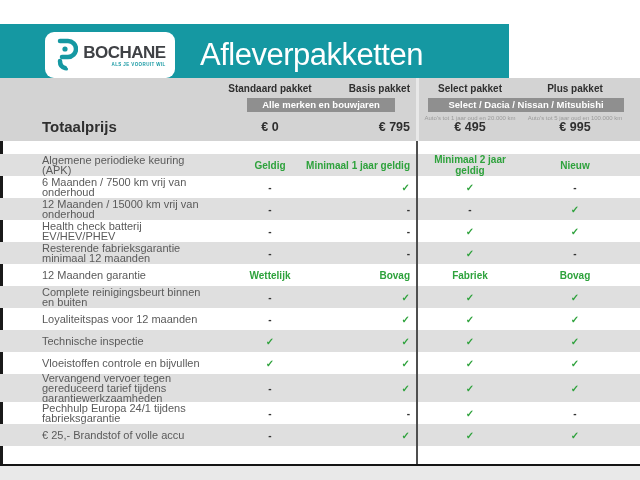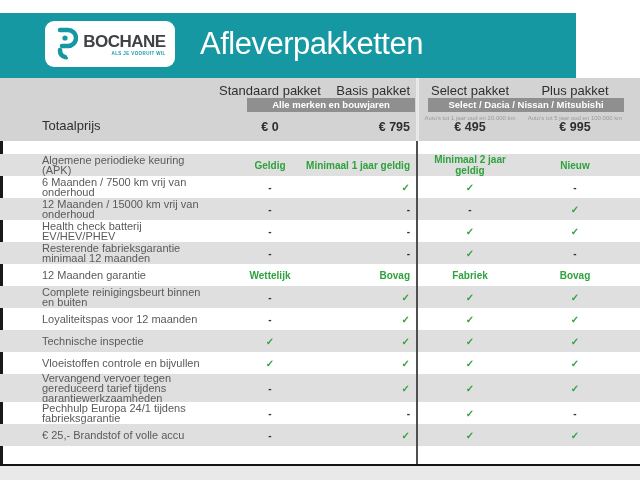--- a/index.html
+++ b/index.html
@@ -1,43 +1,43 @@
 <!DOCTYPE html>
 <html><head>
 <meta charset="utf-8">
 <style>
   html,body{margin:0;padding:0;}
   body{font-family:"Liberation Sans", sans-serif; background:#ffffff;}
   .page{position:relative;width:640px;height:480px;overflow:hidden;background:#ffffff;}
 
   
-  .topbar{position:absolute;left:0;top:13px;width:576px;height:65px;background:#1598A2;}
+  .topbar{position:absolute;left:0;top:24px;width:509px;height:65px;background:#1598A2;}
   .logo{position:absolute;left:45px;top:8px;width:130px;height:46px;background:#ffffff;border-radius:9px;
         display:flex;align-items:center;justify-content:center;gap:5px;box-sizing:border-box;padding:0 6px;}
   .logo-icon{flex:0 0 auto;display:block;}
   .logo-textwrap{display:flex;flex-direction:column;align-items:flex-end;}
   .logo-word{font-size:17px;font-weight:bold;color:#3f4145;letter-spacing:-0.5px;line-height:17px;}
   .logo-tag{font-size:4.5px;font-weight:bold;color:#1598A2;letter-spacing:0.4px;margin-top:1px;}
   .title{position:absolute;left:200px;right:6px;top:13px;text-align:left;color:#ffffff;
          font-size:31px;font-weight:normal;letter-spacing:-0.5px;}
 
   
   .band{position:absolute;left:0;top:78px;width:640px;height:63px;background:#D3D3D3;}
   .band *{position:absolute;}
   .c1{left:212px;width:116px;text-align:center;}
   .c2{left:294px;width:116px;text-align:right;}
   .c3{left:420px;width:100px;text-align:center;}
   .c4{left:523px;width:104px;text-align:center;}
-  .pkg-name{top:5px;font-size:13px;font-weight:normal;color:#2f2f2f;}
+  .pkg-name{top:5px;font-size:10px;font-weight:bold;color:#2f2f2f;}
   .badge{top:20px;height:14px;line-height:14px;background:#8F8F8F;color:#ffffff;
          font-size:9.5px;font-weight:bold;text-align:center;}
-  .badge1{left:247px;width:168px;}
+  .badge1{left:247px;width:148px;}
   .badge2{left:428px;width:196px;}
   .note{top:37px;font-size:6px;color:#9a9a9a;}
-  .total-label{left:42px;top:40px;font-size:13px;font-weight:normal;color:#2f2f2f;}
+  .total-label{left:42px;top:40px;font-size:15px;font-weight:bold;color:#2f2f2f;}
   .price{top:42px;font-size:12.5px;font-weight:bold;color:#2f2f2f;}
   .band-slit{left:416px;top:0;width:3px;height:63px;background:#e8e8e8;}
 
   
   .tbody{position:absolute;left:0;top:141px;width:640px;}
   .spacer{height:13px;background:#ffffff;box-shadow:inset 3px 0 0 #191919;}
   .spacer.bottom{height:18px;}
   .row{position:relative;height:22px;}
   .row.tall{height:28px;}
   .row.gray{background:#DFDFDF;}

